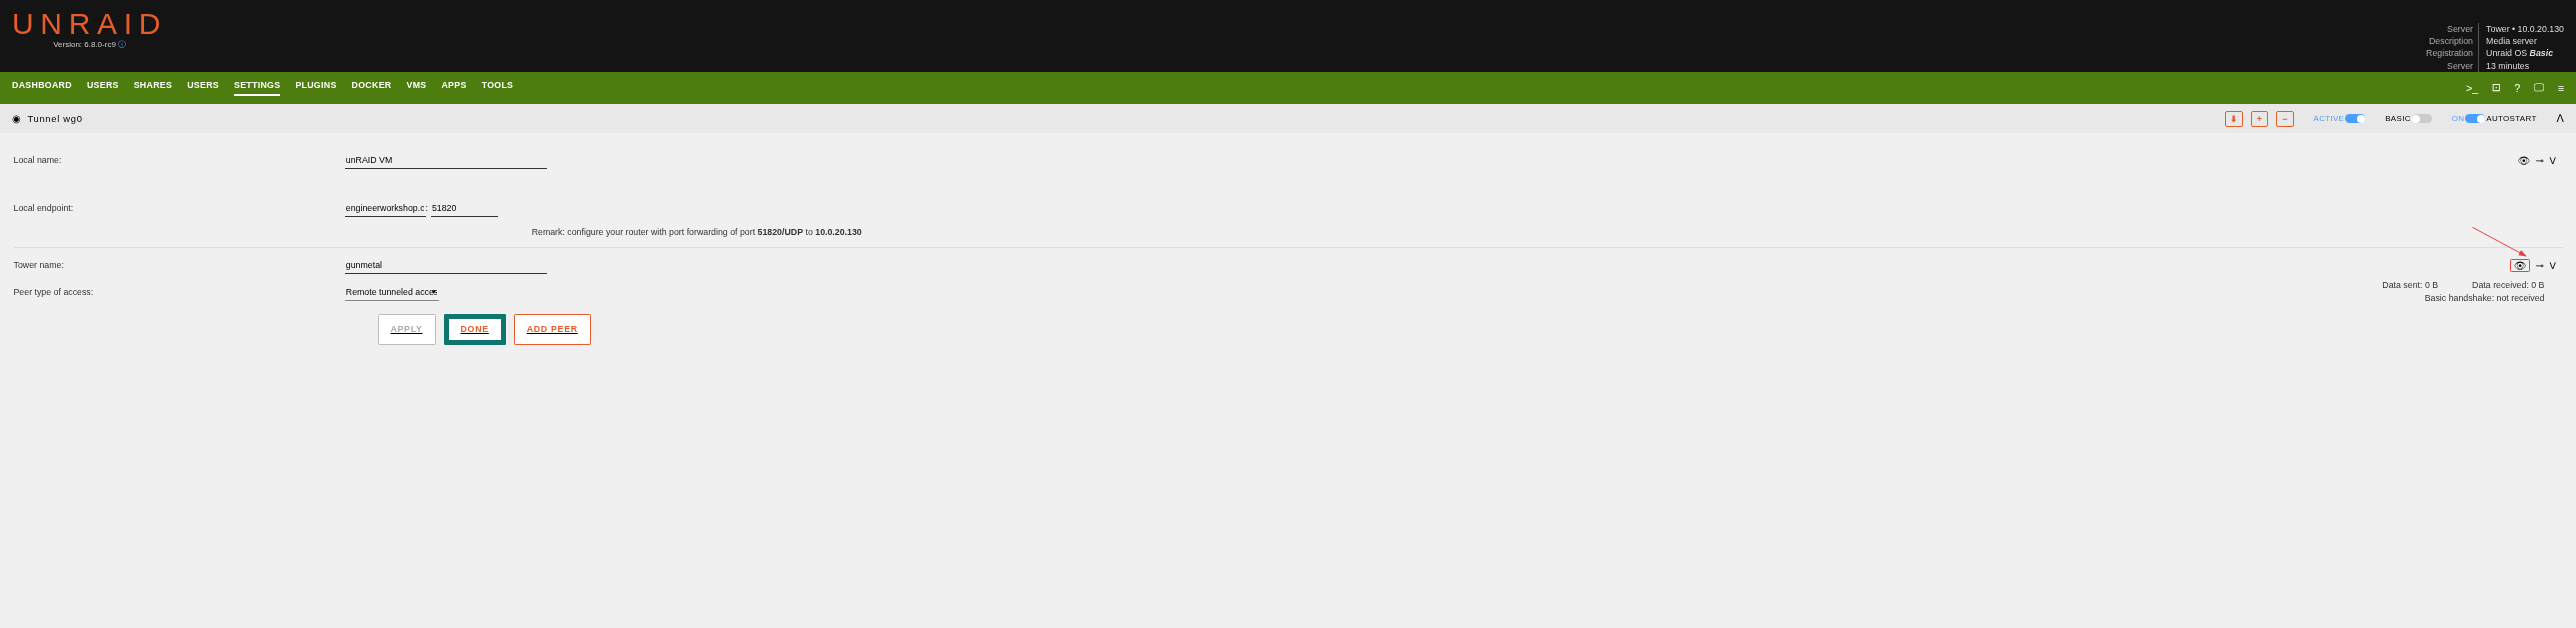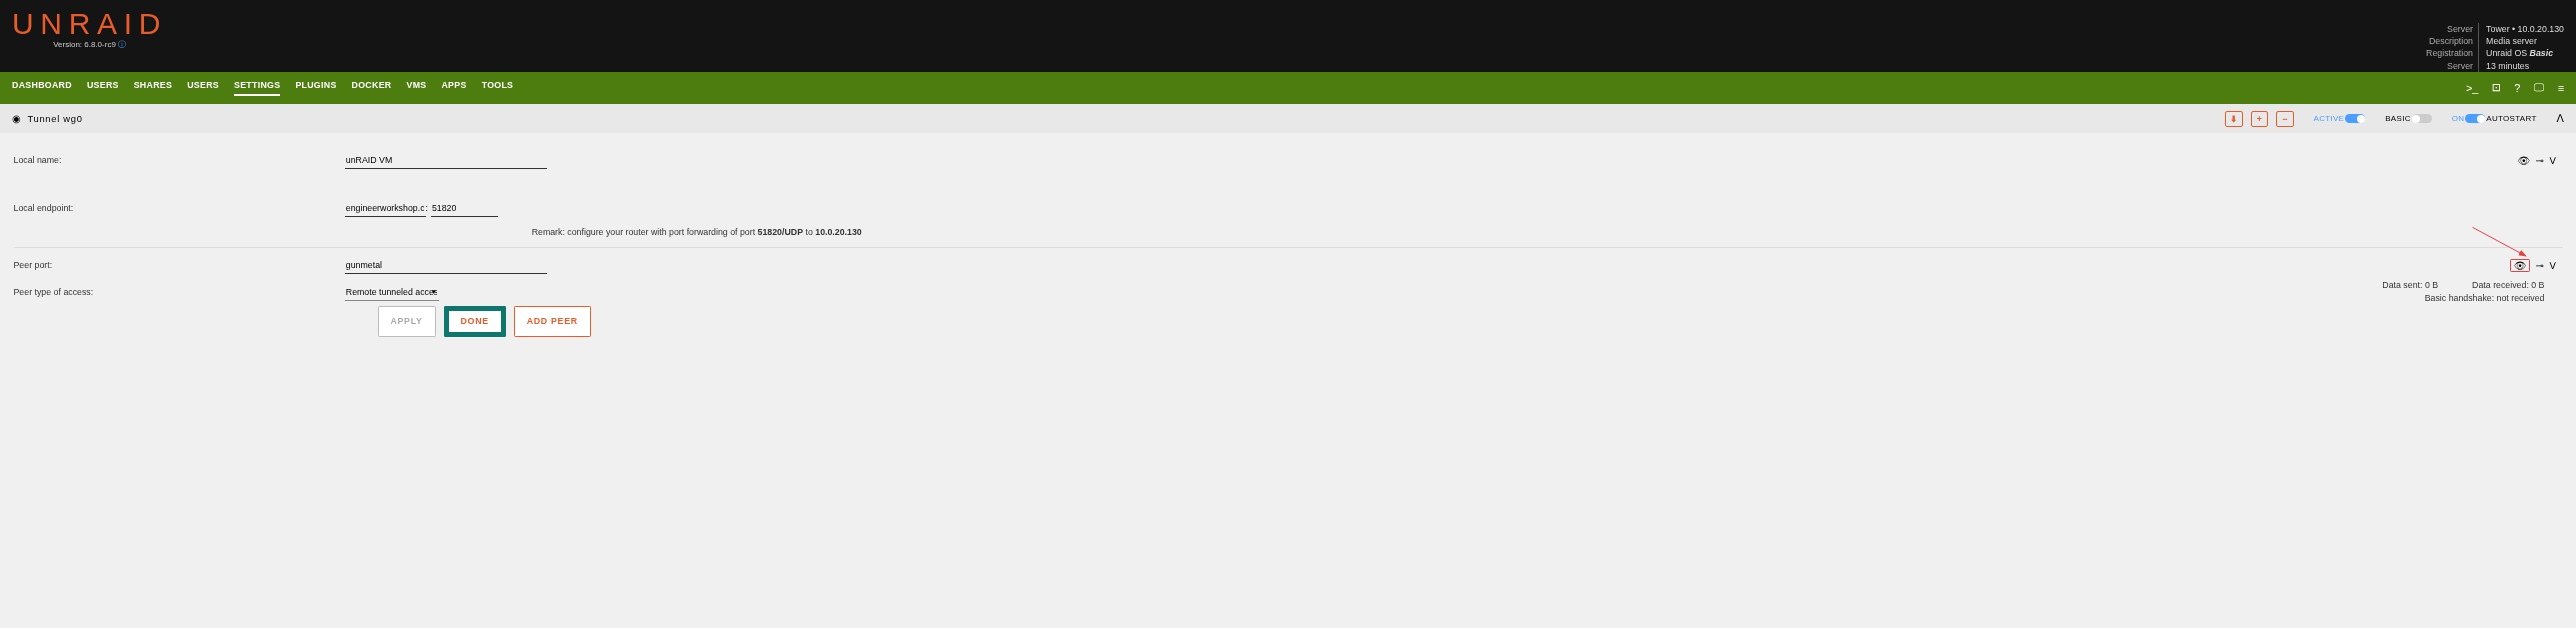--- a/index.html
+++ b/index.html
@@ -53,21 +53,21 @@
 .row-icons { position: absolute; right: 6.7px; display: flex; gap: 5.4px; font-size: 10px; align-items: center; }
 .row-icons .chev { font-size: 9.4px; }
 .eye-box { border: 1px solid #e84040; padding: 0 2.7px; border-radius: 1.3px; }
 .arrow-svg { position: absolute; right: 27px; top: -24px; }
 
 .stats { position: absolute; right: 18px; text-align: right; font-size: 8.8px; color: #333; line-height: 1.5; }
 .stats-row { display: flex; gap: 34px; justify-content: flex-end; }
 
 .divider-row { border-top: 0.7px solid #ddd; margin-top: 4px; padding-top: 9.4px; }
 
-.buttons { margin-left: 364px; margin-top: 0; display: flex; gap: 8px; }
+.buttons { margin-left: 364px; margin-top: 8px; display: flex; gap: 8px; text-decoration: underline; }
 .btn { padding: 5.4px 12px; font-size: 8.8px; font-weight: bold; border-radius: 1.3px; cursor: pointer; letter-spacing: 0.7px; background: #fff; }
 .btn-apply { border: 0.7px solid #bbb; color: #aaa; cursor: not-allowed; }
 .btn-done { border: 5px solid #0f766e; color: #e85c2a; }
 .btn-addpeer { border: 1px solid #e85c2a; color: #e85c2a; }
 </style>
 </head>
 <body>
 
 <div class="header">
   <div class="logo-block">
@@ -164,21 +164,21 @@
     <span class="form-label">Local endpoint:</span>
     <input class="form-input host" value="engineerworkshop.com" style="">
     <span>:</span>
     <input class="form-input port" value="51820" style="">
     <span class="remark">
       <span>Remark: configure your router with port forwarding of port </span><b>51820/UDP</b><span> to </span><b>10.0.20.130</b>
     </span>
   </div>
 
   <div class="form-row divider-row">
-    <span class="form-label">Peer port:</span>
+    <span class="form-label">Tower name:</span>
     <input class="form-input" value="gunmetal" style="">
     <svg class="arrow-svg" width="67" height="40" viewBox="0 0 100 60">
       <defs>
           <marker id="ah" markerWidth="8" markerHeight="8" refX="7" refY="3" orient="auto">
             <path d="M0,0 L0,6 L8,3 z" fill="#e84040"></path>
           </marker>
         </defs>
       <line x1="5" y1="5" x2="85" y2="48" stroke="#e84040" stroke-width="1.5" marker-end="url(#ah)"></line>
     </svg>
     <div class="row-icons">

